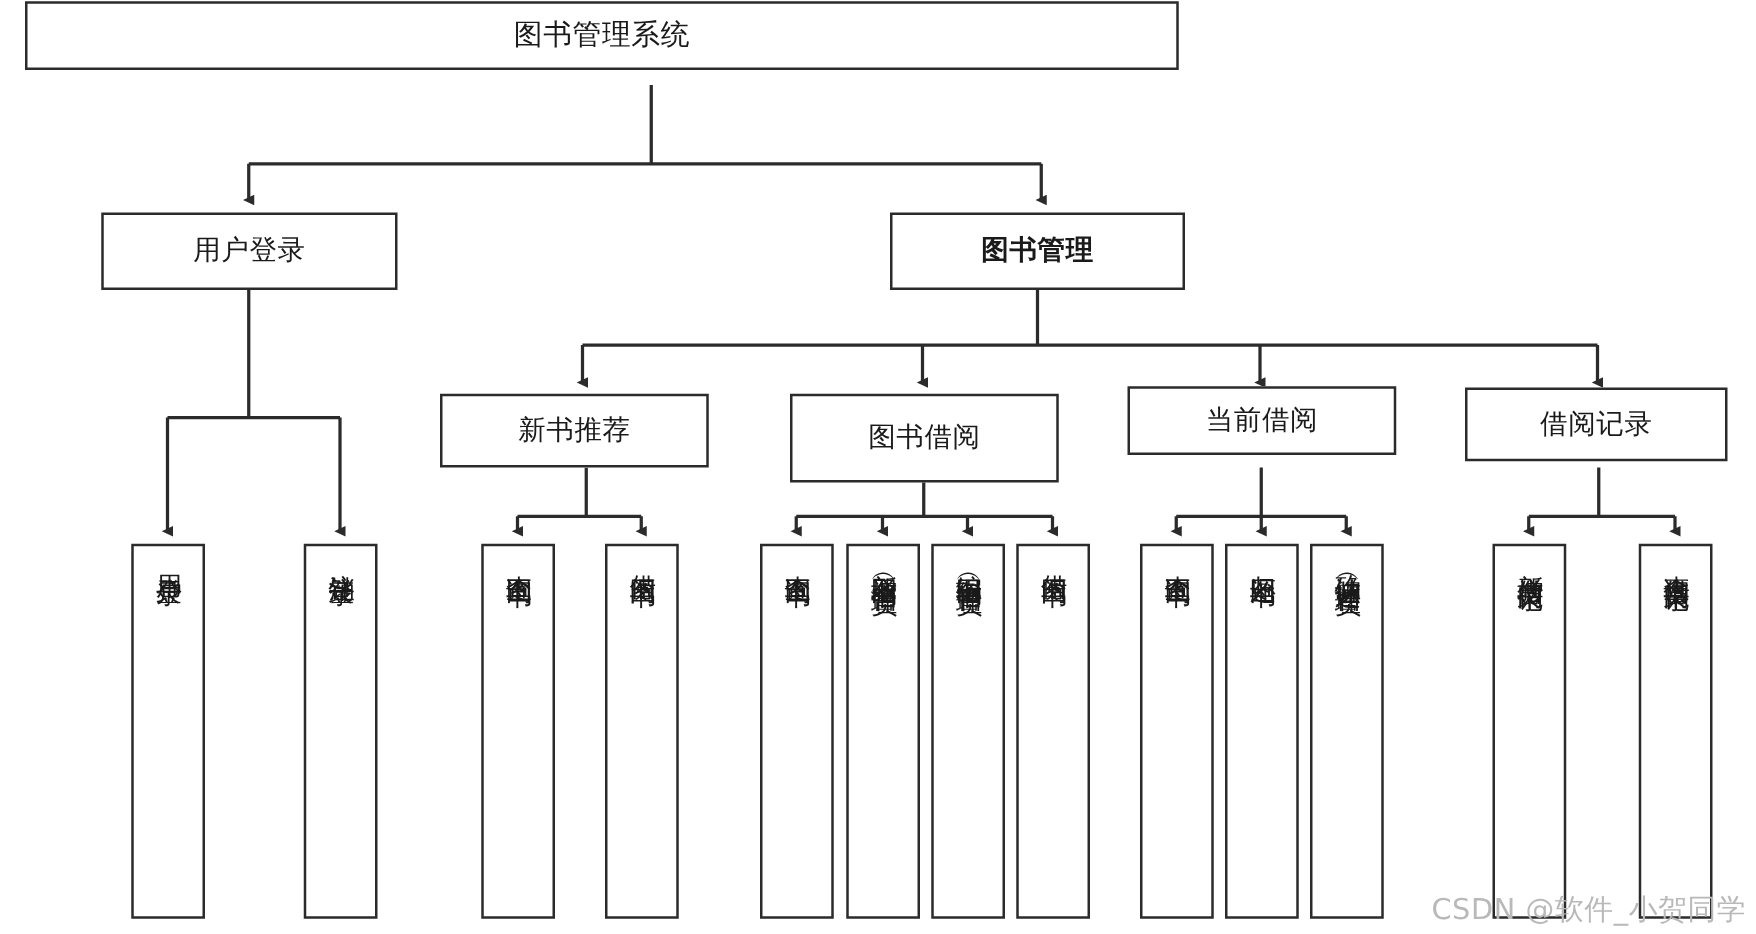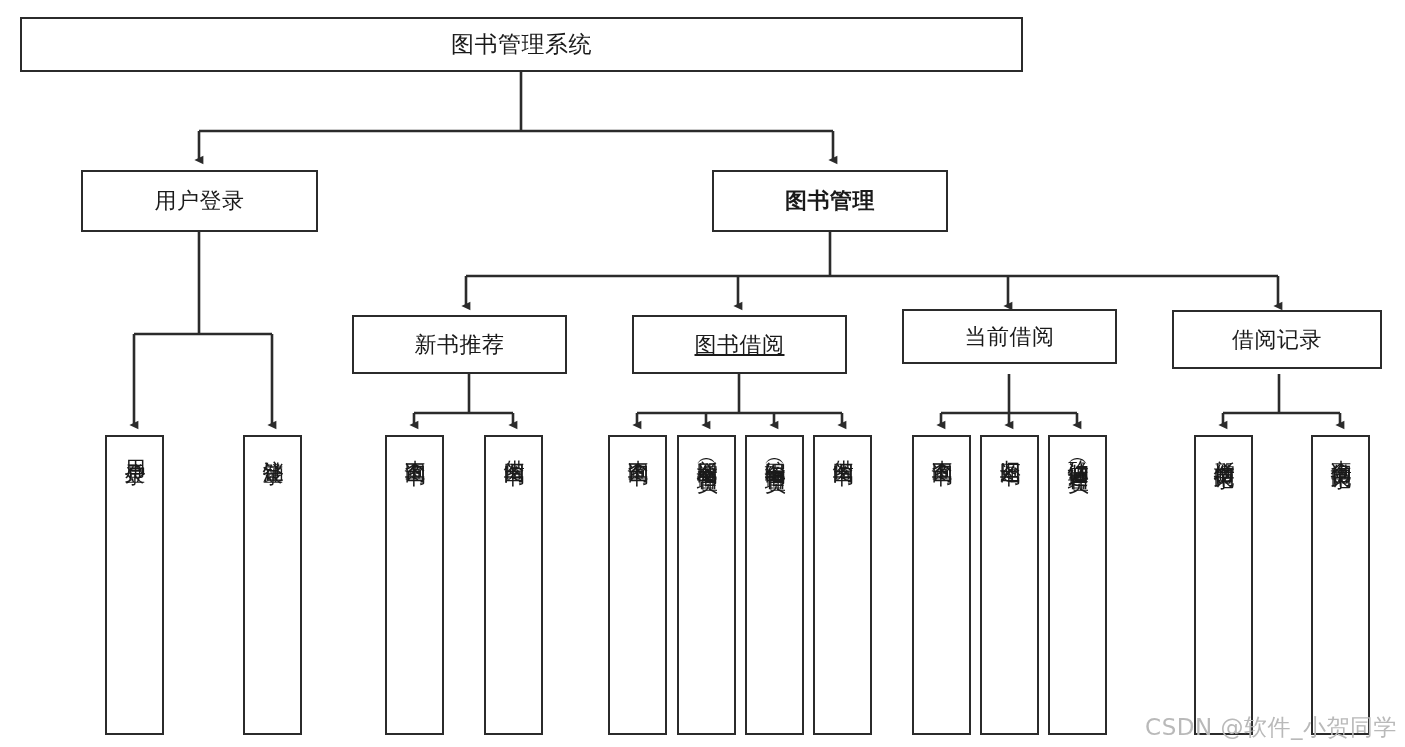--- a/index.html
+++ b/index.html
@@ -121,35 +121,35 @@
       <path d="M1009,413 L1009,425" marker-end="url(#arrow)"></path>
       <path d="M1077,413 L1077,425" marker-end="url(#arrow)"></path>
 
       <path d="M1279,374 L1279,413"></path>
       <path d="M1223,413 L1340,413"></path>
       <path d="M1223,413 L1223,425" marker-end="url(#arrow)"></path>
       <path d="M1340,413 L1340,425" marker-end="url(#arrow)"></path>
     </g>
   </svg>
 
-  <div class="node h root" style="left:20px; top:17px; width:1003px; height:55px;">
+  <div class="node h root" style="left:20px; top:1px; width:923px; height:55px;">
     <span class="label">图书管理系统</span>
   </div>
 
   <div class="node h" style="left:81px; top:170px; width:237px; height:62px;">
     <span class="label">用户登录</span>
   </div>
   <div class="node h" style="left:712px; top:170px; width:236px; height:62px;font-weight:bold;">
     <span class="label">图书管理</span>
   </div>
 
   <div class="node h" style="left:352px; top:315px; width:215px; height:59px;">
     <span class="label">新书推荐</span>
   </div>
-  <div class="node h" style="left:632px; top:315px; width:215px; height:59px;text-decoration:underline;">
+  <div class="node h" style="left:632px; top:315px; width:215px; height:71px;">
     <span class="label">图书借阅</span>
   </div>
   <div class="node h" style="left:902px; top:309px; width:215px; height:55px;">
     <span class="label">当前借阅</span>
   </div>
   <div class="node h" style="left:1172px; top:310px; width:210px; height:59px;">
     <span class="label">借阅记录</span>
   </div>
 
   <div class="node v" style="left:105px; top:435px; width:59px; height:300px;">

